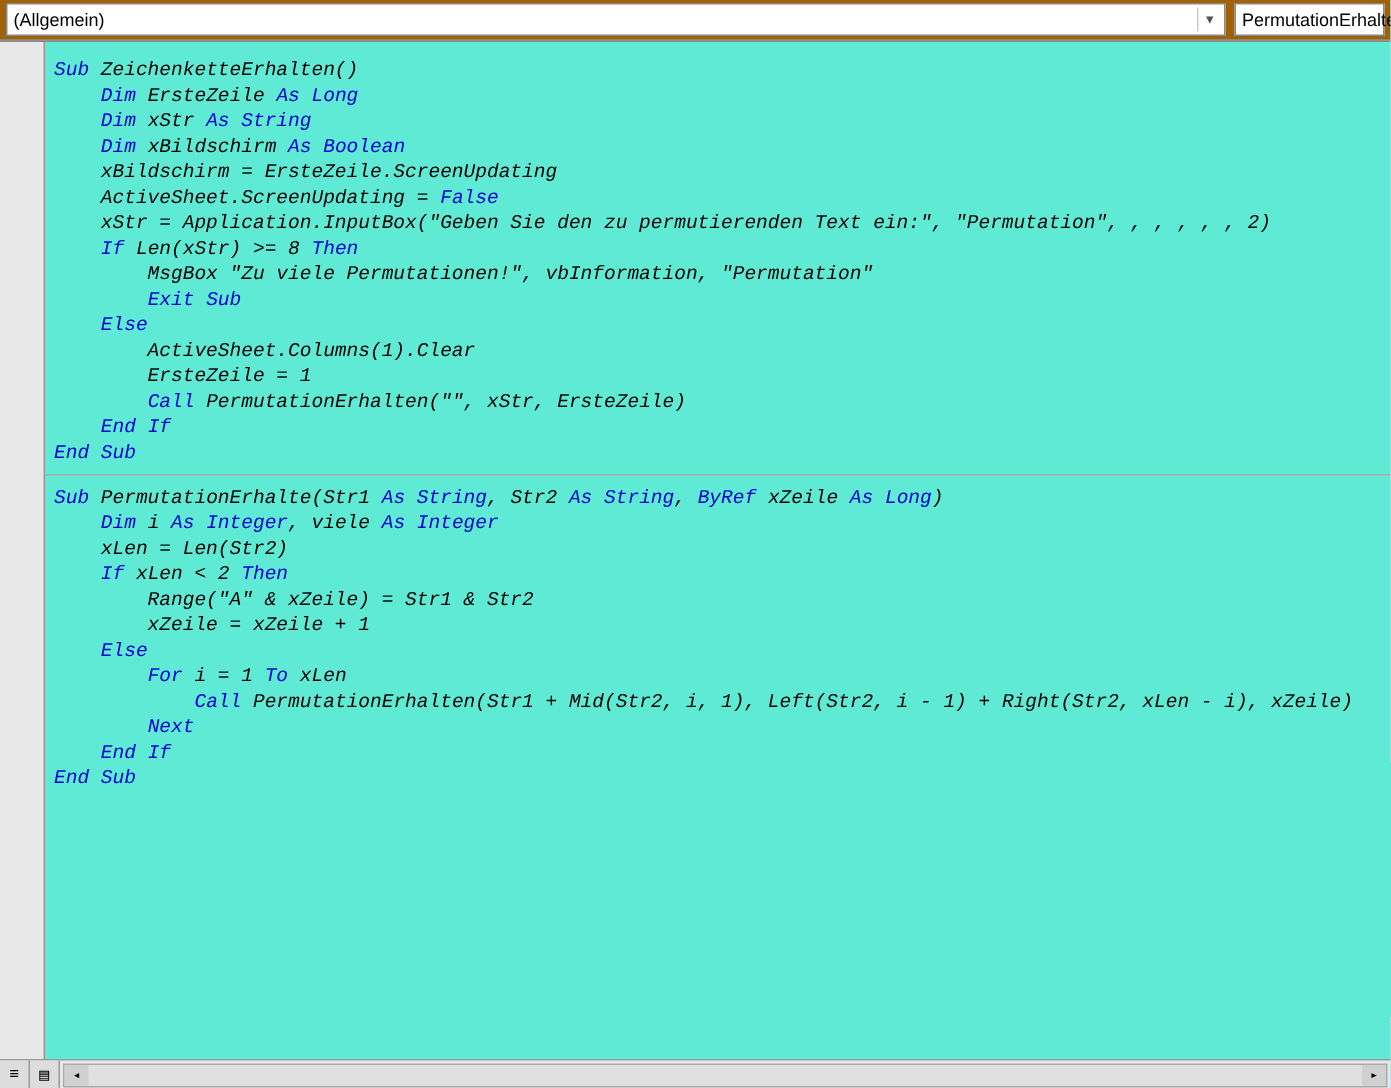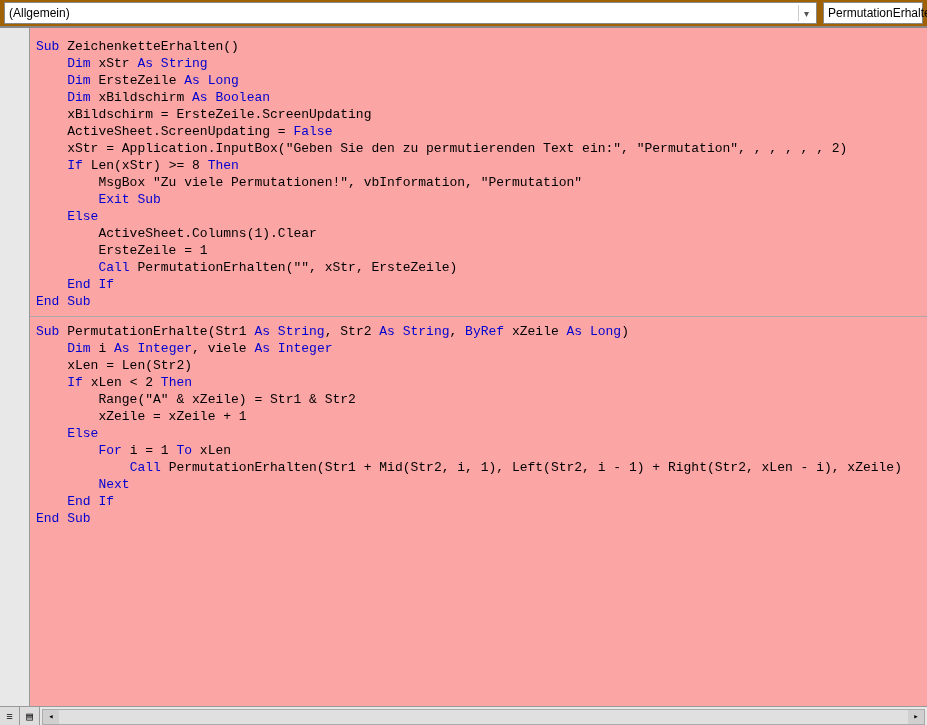--- a/index.html
+++ b/index.html
@@ -4,21 +4,21 @@
 <style>
 * { box-sizing: border-box; margin: 0; padding: 0; }
 body { font-family: "Consolas", "Courier New", monospace; font-size: 13px; background: #f0f0f0; overflow: hidden; }
 .top-bar { display: flex; gap: 6px; padding: 2px 4px; background: #a16207; border-bottom: 1px solid #888; }
 .dropdown { height: 22px; border: 1px solid #888; display: flex; align-items: center; padding: 0 4px; background: #fff; font-family: Arial, sans-serif; font-size: 12px; position: relative; }
 .dropdown.main { flex: 1; }
 .dropdown.side { width: 100px; }
 .dropdown-arrow { position: absolute; right: 2px; top: 2px; width: 16px; height: 16px; display: flex; align-items: center; justify-content: center; font-size: 10px; color: #555; border-left: 1px solid #ccc; }
 .editor-wrap { display: flex; height: calc(100vh - 26px - 20px); border-top: 1px solid #888; }
 .left-gutter { width: 30px; background: #e8e8e8; border-right: 1px solid #999; }
-.code-area { flex: 1; background: #fca5a5; padding: 10px 6px 6px 6px; overflow: auto; position: relative; }
+.code-area { flex: 1; background: #5eead4; padding: 10px 6px 6px 6px; overflow: auto; position: relative; font-style: italic; }
 .code-line { white-space: pre; line-height: 17px; font-family: "Consolas", "Courier New", monospace; font-size: 13px; }
 .kw { color: #0000d0; }
 .hr-sep { border: none; border-top: 1px solid #aaa; margin: 6px -6px; }
 .bottom-bar { display: flex; height: 20px; border-top: 1px solid #999; background: #e8e8e8; align-items: center; }
 .view-btns { display: flex; height: 100%; }
 .view-btn { width: 20px; height: 100%; border-right: 1px solid #999; display: flex; align-items: center; justify-content: center; font-size: 11px; background: #ddd; cursor: pointer; }
 .hscroll { flex: 1; height: 16px; margin: 2px; background: #e0e0e0; border: 1px solid #aaa; position: relative; }
 .hscroll-arrow { width: 16px; height: 14px; background: #d0d0d0; display: flex; align-items: center; justify-content: center; font-size: 9px; position: absolute; top: 0; }
 .hscroll-arrow.left { left: 0; }
 .hscroll-arrow.right { right: 0; }
@@ -34,22 +34,22 @@
   <div class="dropdown side">
     <span>PermutationErhalte</span>
   </div>
 </div>
 
 <div class="editor-wrap">
   <div class="left-gutter"></div>
   <div class="code-area">
     <div id="code-sub1">
         <div class="code-line"><span class="kw">Sub</span><span> ZeichenketteErhalten()</span></div>
+        <div class="code-line"><span>    </span><span class="kw">Dim</span><span> ErsteZeile </span><span class="kw">As Long</span></div>
         <div class="code-line"><span>    </span><span class="kw">Dim</span><span> xStr </span><span class="kw">As String</span></div>
-        <div class="code-line"><span>    </span><span class="kw">Dim</span><span> ErsteZeile </span><span class="kw">As Long</span></div>
         <div class="code-line"><span>    </span><span class="kw">Dim</span><span> xBildschirm </span><span class="kw">As Boolean</span></div>
         <div class="code-line"><span>    xBildschirm = ErsteZeile.ScreenUpdating</span></div>
         <div class="code-line"><span>    ActiveSheet.ScreenUpdating = </span><span class="kw">False</span></div>
         <div class="code-line"><span>    xStr = Application.InputBox("Geben Sie den zu permutierenden Text ein:", "Permutation", , , , , , 2)</span></div>
         <div class="code-line"><span>    </span><span class="kw">If</span><span> Len(xStr) &gt;= 8 </span><span class="kw">Then</span></div>
         <div class="code-line"><span>        MsgBox "Zu viele Permutationen!", vbInformation, "Permutation"</span></div>
         <div class="code-line"><span>        </span><span class="kw">Exit Sub</span></div>
         <div class="code-line"><span>    </span><span class="kw">Else</span></div>
         <div class="code-line"><span>        ActiveSheet.Columns(1).Clear</span></div>
         <div class="code-line"><span>        ErsteZeile = 1</span></div>

